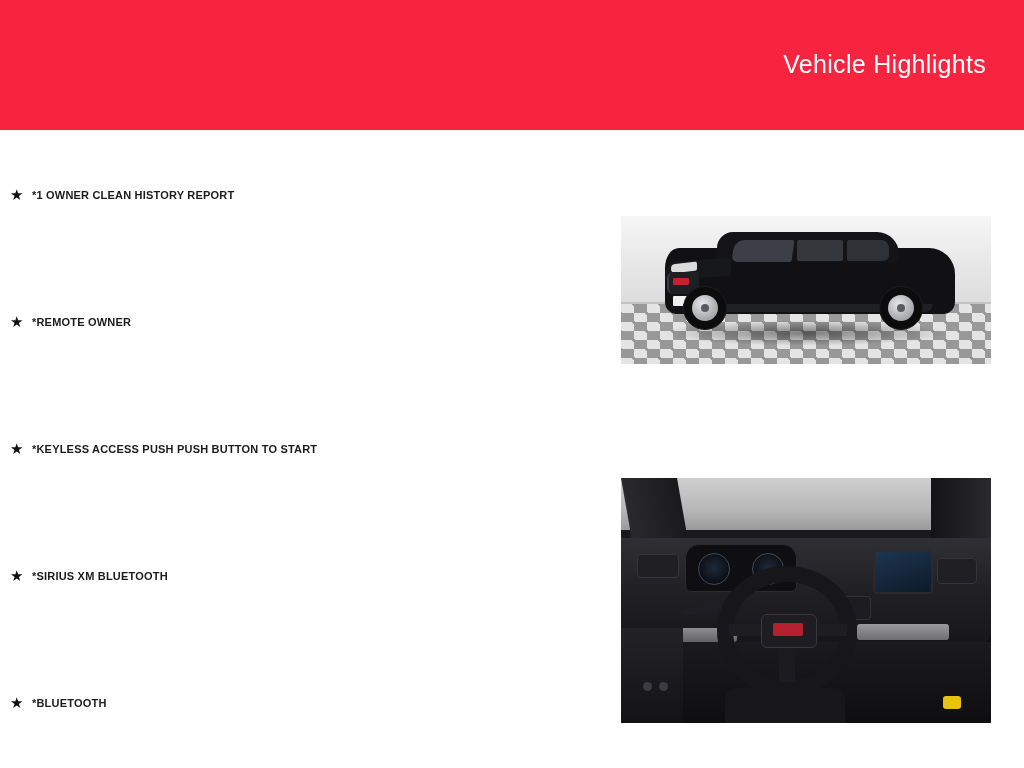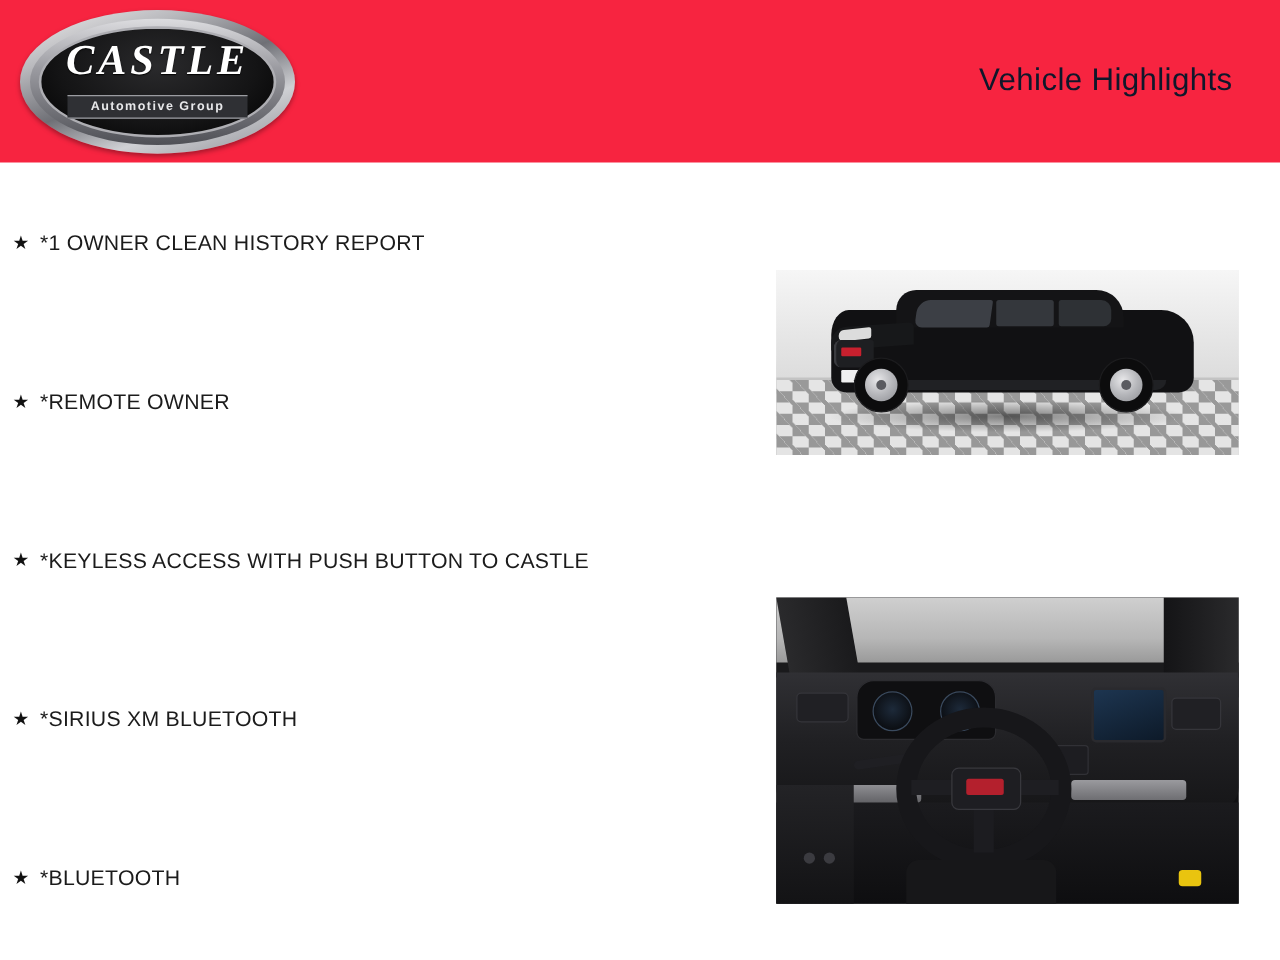--- a/index.html
+++ b/index.html
@@ -29,21 +29,21 @@
     width: 1024px;
     height: 130px;
     background: #f72440;
   }
 
   .header-title {
     position: absolute;
     right: 38px;
     top: 50px;
     font-size: 25px;
-    color: #0f172a;
+    color: #ffffff;
     letter-spacing: 0.3px;
     font-weight: 400;
     white-space: nowrap;
   }
 
   
   .logo {
     position: absolute;
     left: 16px;
     top: 8px;
@@ -133,24 +133,25 @@
   }
   .hl-star {
     color: #111111;
     font-size: 15px;
     line-height: 14px;
     width: 12px;
     text-align: center;
   }
   .hl-text {
     color: #1b1b1b;
-    font-size: 17px;
+    font-size: 11px;
     line-height: 14px;
     letter-spacing: 0.2px;
     white-space: nowrap;
+    font-weight: bold;
   }
 
   
   .photo {
     position: absolute;
     overflow: hidden;
     background: #d9d9d9;
   }
 
   
@@ -444,47 +445,38 @@
     background: #171719;
     border-radius: 10px 10px 0 0;
   }
 </style>
 </head>
 <body>
 
 <div class="page">
 
   <div class="header">
-    <div class="logo">
-      <div class="logo-outer"></div>
-      <div class="logo-mid"></div>
-      <div class="logo-inner"></div>
-      <div class="logo-text">CASTLE</div>
-      <div class="logo-sub-wrap">
-        <div class="logo-sub">Automotive Group</div>
-      </div>
-    </div>
     <div class="header-title">Vehicle Highlights</div>
   </div>
 
   <div class="highlights">
 
     <div class="hl-row" style="top:58px;">
       <span class="hl-star">★</span>
       <span class="hl-text">*1 OWNER CLEAN HISTORY REPORT</span>
     </div>
 
     <div class="hl-row" style="top:185px;">
       <span class="hl-star">★</span>
       <span class="hl-text">*REMOTE OWNER</span>
     </div>
 
     <div class="hl-row" style="top:312px;">
       <span class="hl-star">★</span>
-      <span class="hl-text">*KEYLESS ACCESS WITH PUSH BUTTON TO CASTLE</span>
+      <span class="hl-text">*KEYLESS ACCESS PUSH PUSH BUTTON TO START</span>
     </div>
 
     <div class="hl-row" style="top:439px;">
       <span class="hl-star">★</span>
       <span class="hl-text">*SIRIUS XM BLUETOOTH</span>
     </div>
 
     <div class="hl-row" style="top:566px;">
       <span class="hl-star">★</span>
       <span class="hl-text">*BLUETOOTH</span>

